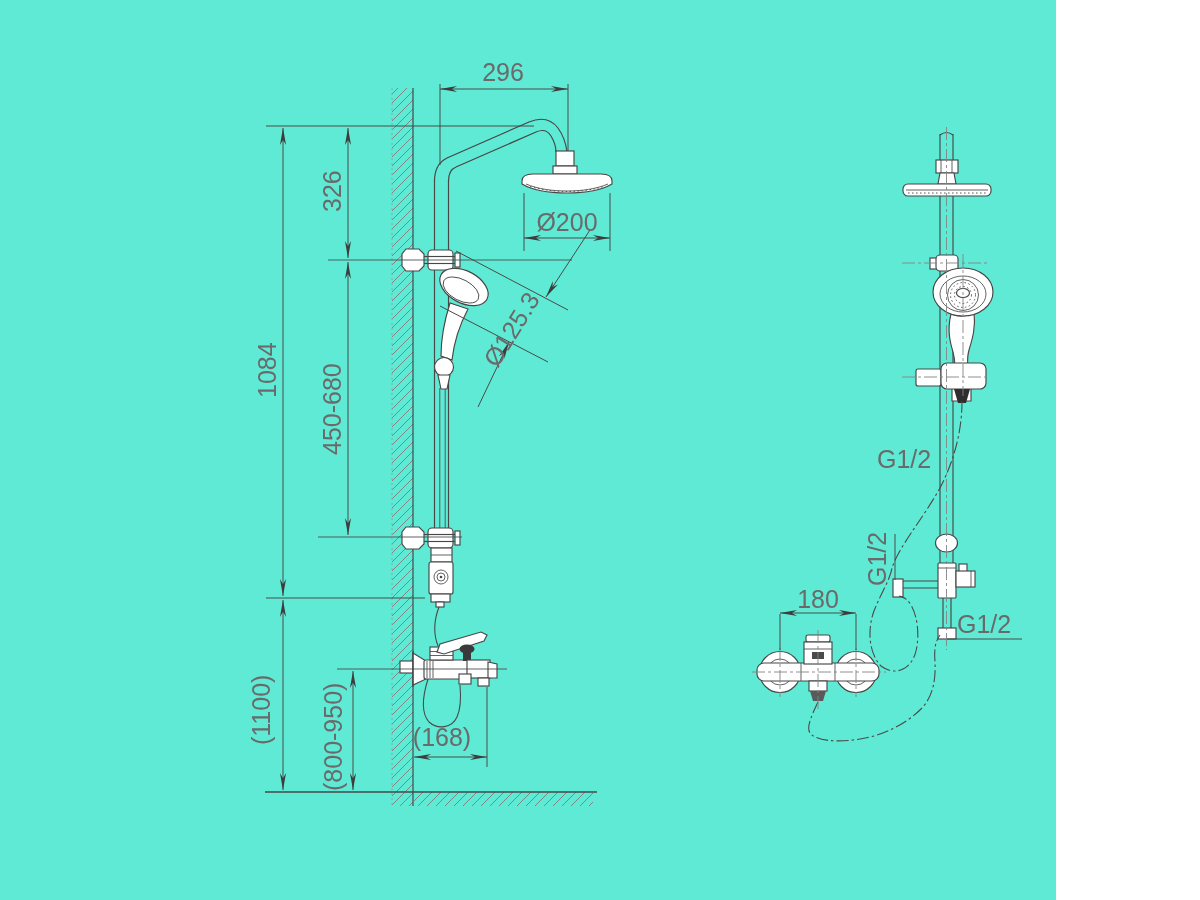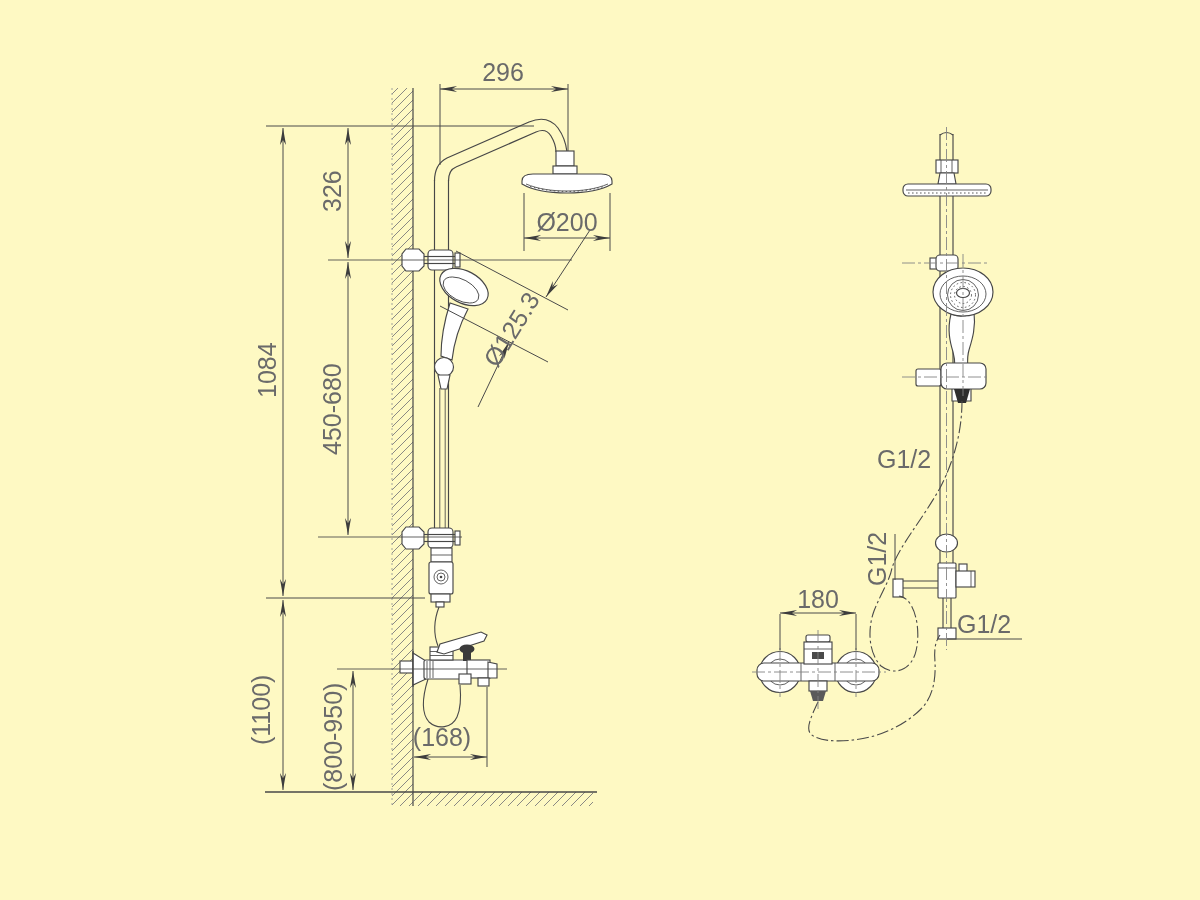--- a/index.html
+++ b/index.html
@@ -1,16 +1,16 @@
 <!DOCTYPE html>
 <html><head>
 <meta charset="utf-8">
 <style>
   html,body{margin:0;padding:0;background:#fff;}
-  .stage{position:relative;width:1200px;height:900px;background:#fef9c3;overflow:hidden;}
+  .stage{position:relative;width:1056px;height:900px;background:#5eead4;overflow:hidden;}
   svg text{font-family:"Liberation Sans","DejaVu Sans",sans-serif;fill:#6a6a6a;}
   .dimtxt{font-size:25px;}
   .outline{stroke:#474747;stroke-width:1.15;fill:none;}
   .fillw{stroke:#474747;stroke-width:1.15;fill:#ffffff;}
   .thin{stroke:#474747;stroke-width:0.85;fill:none;}
   .dim{stroke:#4a4a4a;stroke-width:1;fill:none;}
   .cl{stroke:#858585;stroke-width:0.9;fill:none;stroke-dasharray:13 3 3 3;}
   .hose{stroke:#4a4a4a;stroke-width:1.1;fill:none;}
   .hosedash{stroke:#4a4a4a;stroke-width:1.1;fill:none;stroke-dasharray:12 3 2.5 3;}
   .dots{stroke:#5a5a5a;stroke-width:1;fill:none;stroke-dasharray:1.6 2.4;}

